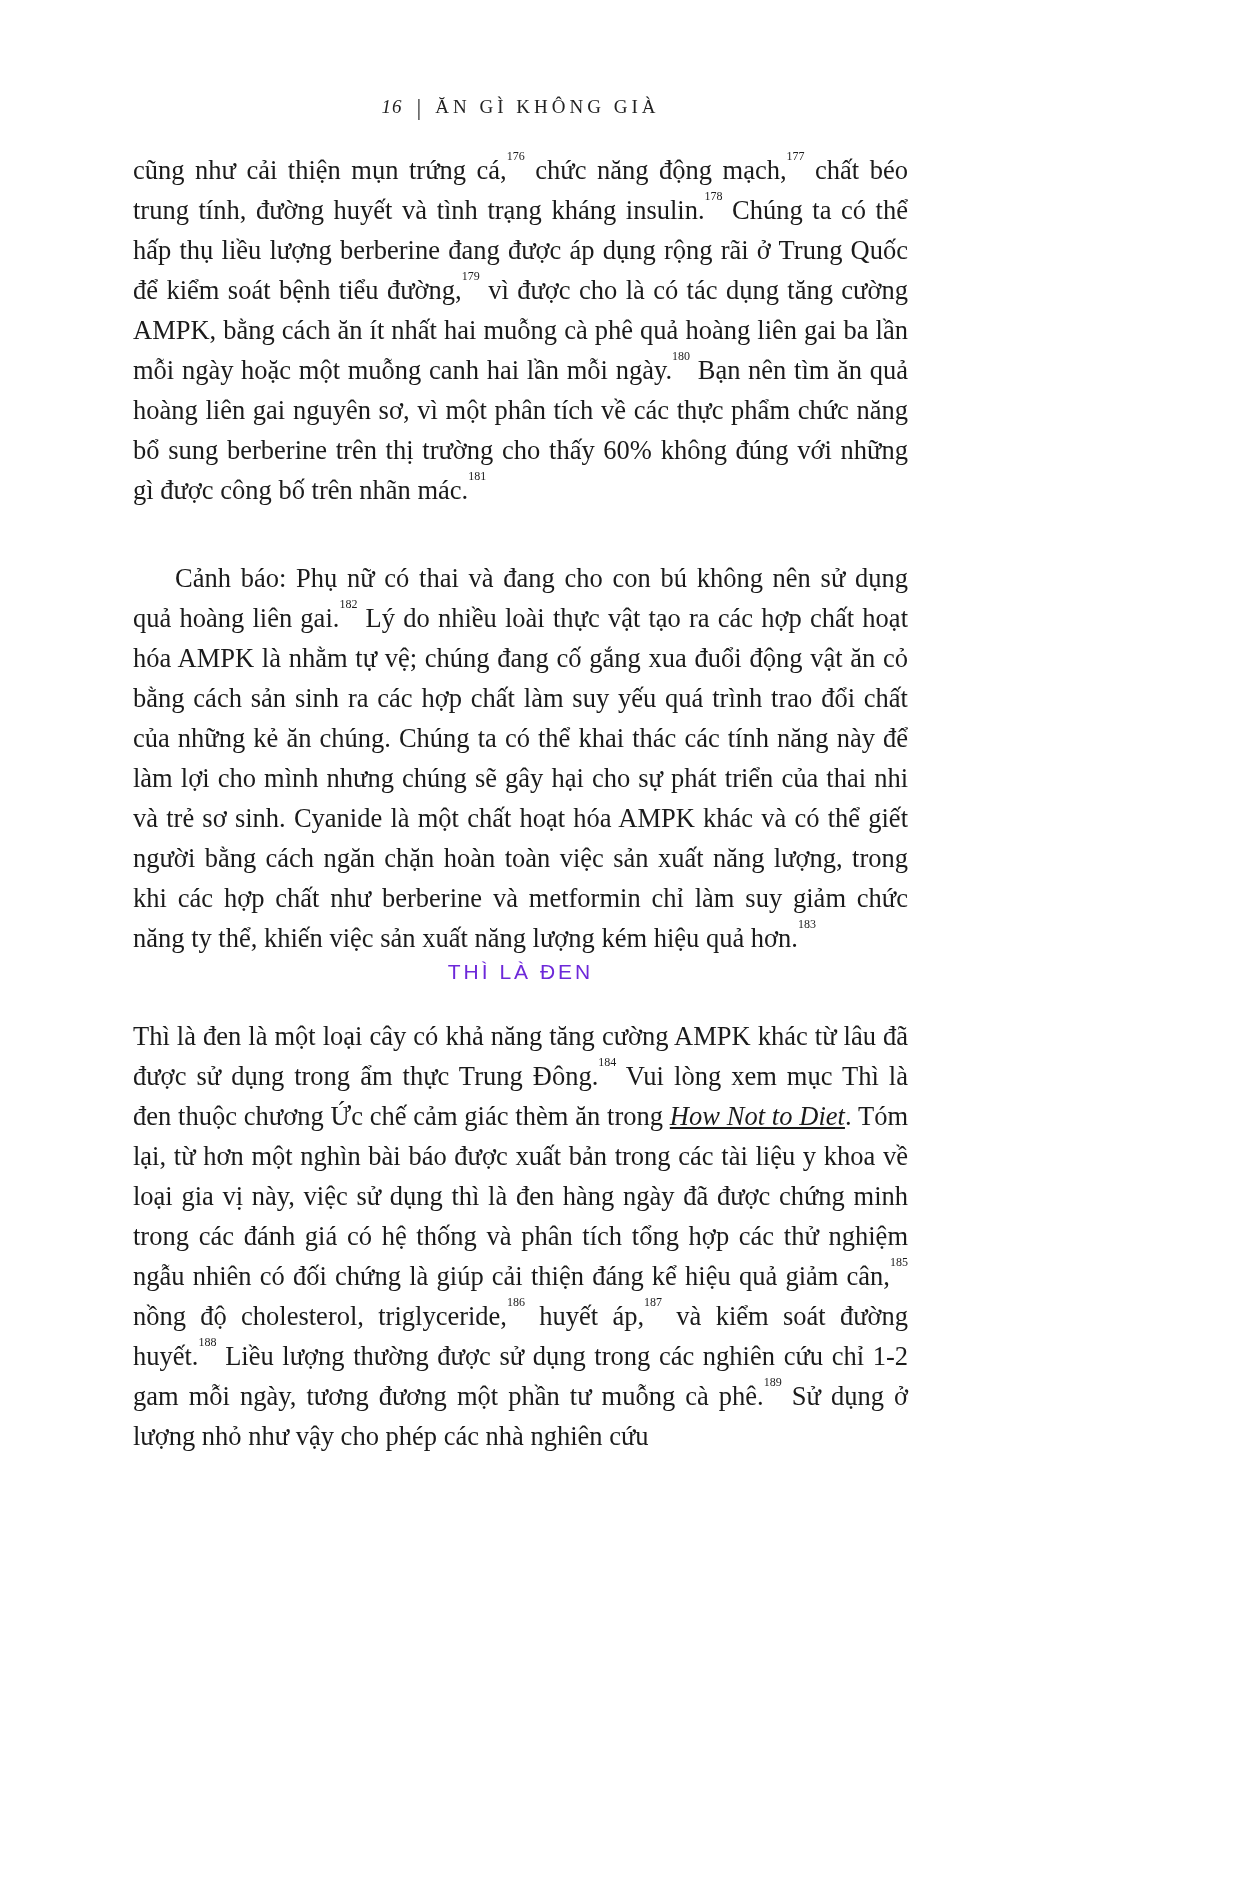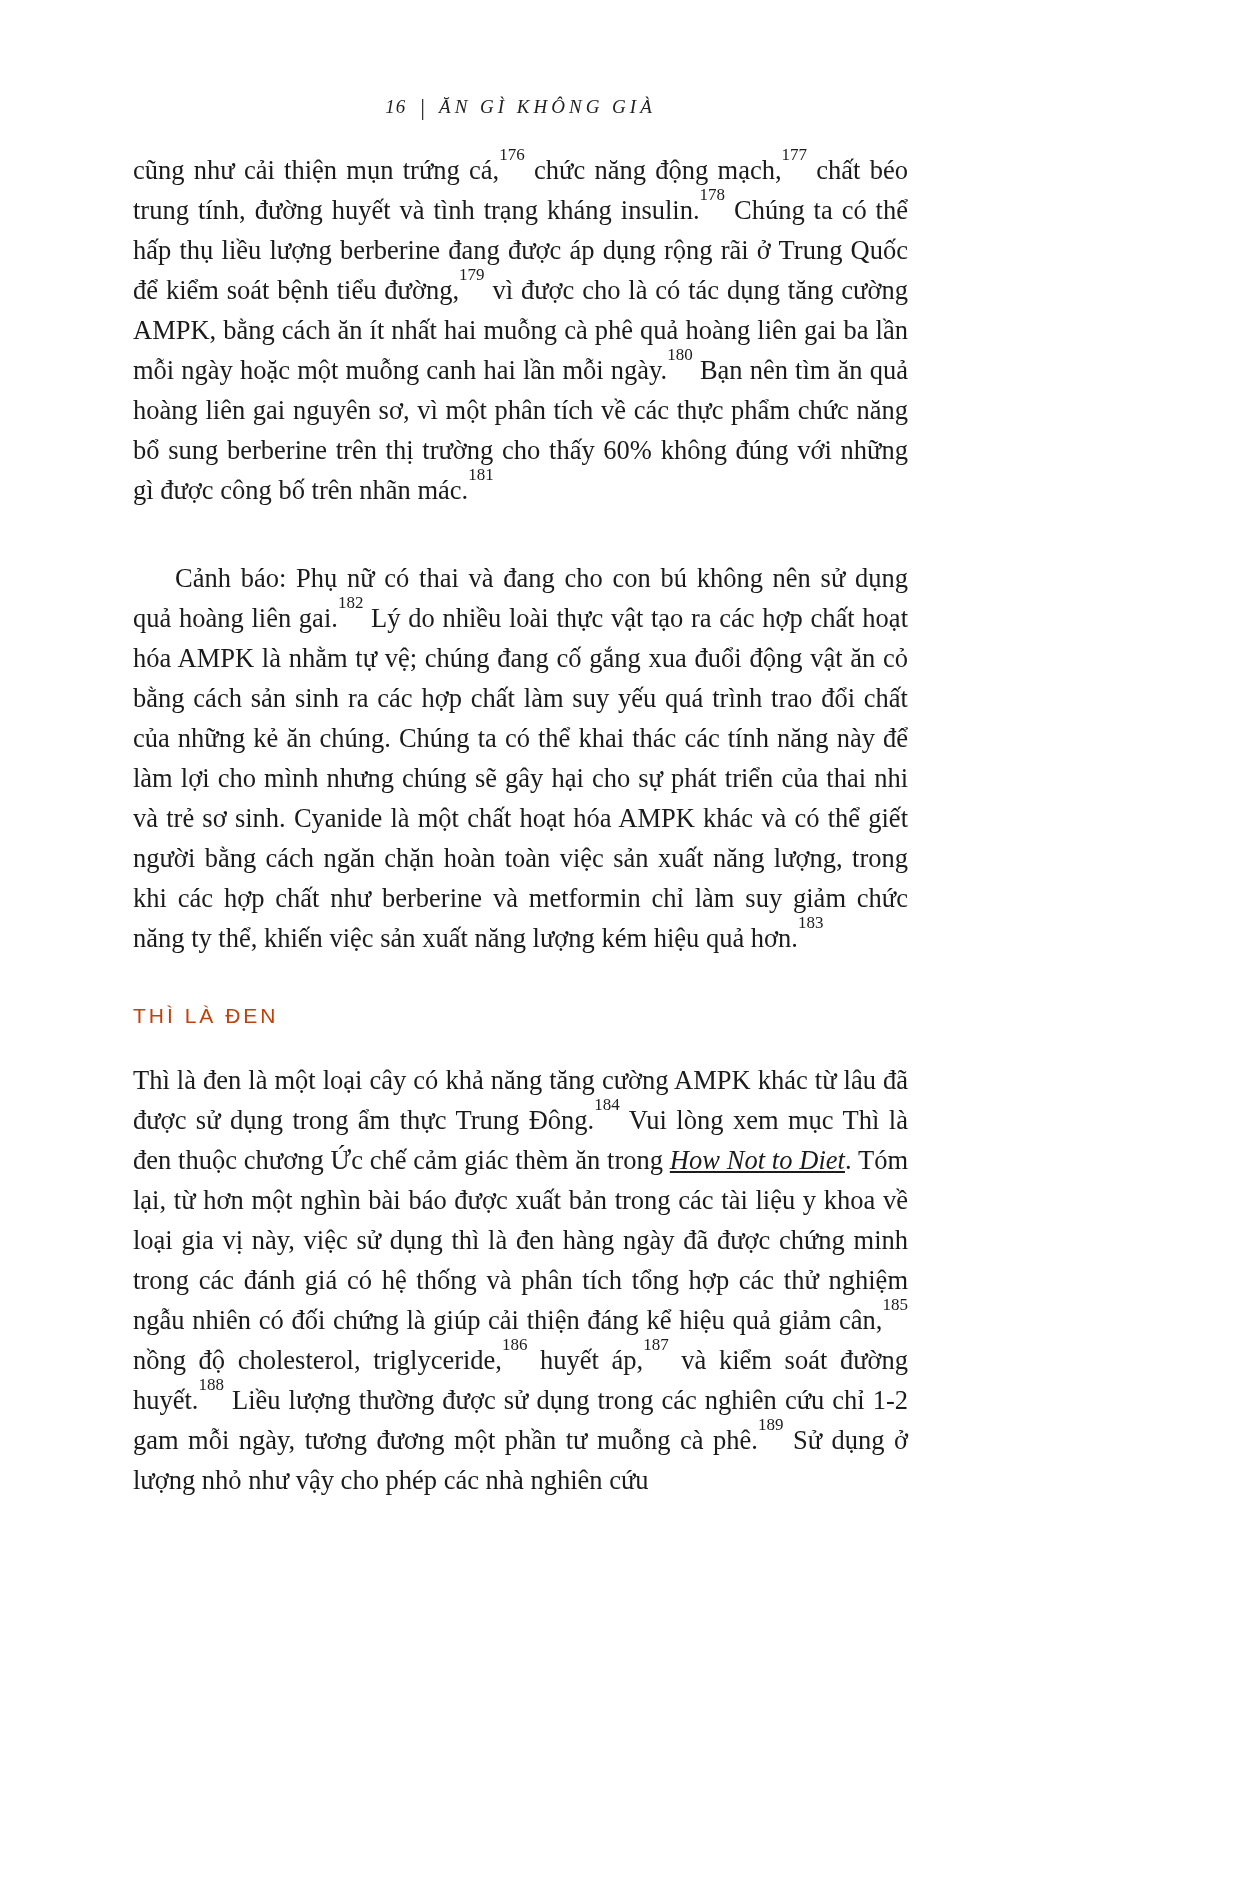--- a/index.html
+++ b/index.html
@@ -31,50 +31,48 @@
   }
   .running-header .divider {
     font-size: 24px;
     font-weight: normal;
     color: #2a2a2a;
     vertical-align: -2px;
     margin-right: 14px;
   }
   .running-header .title {
     letter-spacing: 4px;
-    font-style: italic;
   }
   .page-body {
     position: absolute;
     top: 150px;
     left: 133px;
     width: 775px;
   }
   .para {
     font-size: 26.5px;
     line-height: 40px;
     text-align: justify;
     color: #1b1b1b;
   }
   .para.indent { text-indent: 42px; margin-top: 48px; }
   .fnref {
-    font-size: 17px;
+    font-size: 12px;
     line-height: 0;
     position: relative;
     top: -9px;
     letter-spacing: 0;
   }
   .section-heading {
     font-family: "Liberation Sans", "DejaVu Sans", sans-serif;
     font-size: 21px;
     font-weight: normal;
     letter-spacing: 3px;
-    text-align: left;
-    color: #c2410c;
-    margin-top: 44px;
+    text-align: center;
+    color: #6d28d9;
     margin-bottom: 30px;
     line-height: 28px;
   }
   em { font-style: italic; text-decoration: underline; }
 </style>
 </head>
 <body>
 
 <div class="page">
   <div class="running-header">

